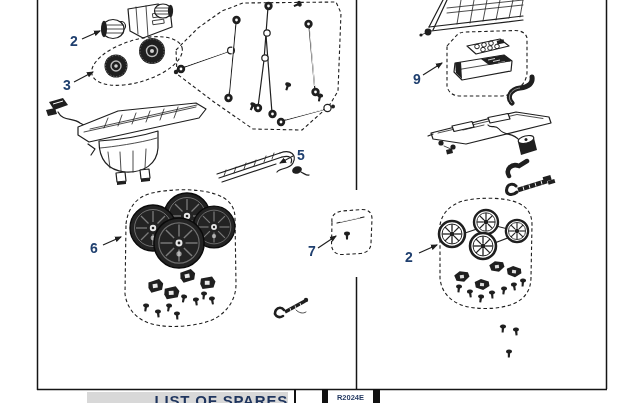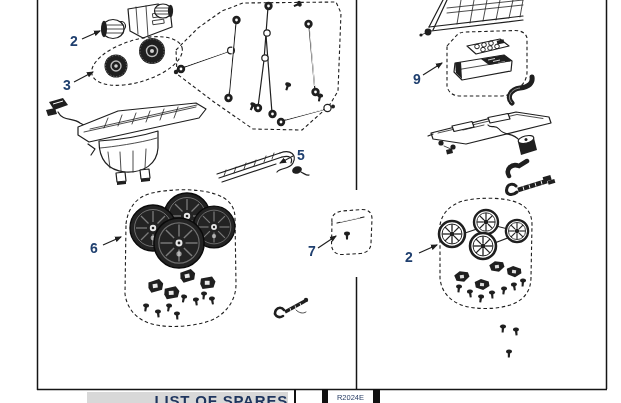--- a/index.html
+++ b/index.html
@@ -17,21 +17,21 @@
            color:var(--callout-text,#20406f);line-height:1;}
   .spares-bar{position:absolute;left:87px;top:392px;width:201px;height:25px;
               background:var(--header-bg,#d8d8d8);overflow:hidden;text-align:right;}
   .spares-bar span{display:block;font-size:15px;font-weight:700;letter-spacing:0.8px;
                    color:var(--header-text,#1f355e);line-height:17px;}
   .vline{position:absolute;left:294px;top:389px;width:2px;height:14px;background:#111;}
   .bar{position:absolute;top:389px;width:6px;height:14px;background:#111;}
   .bar1{left:322px;}
   .bar2{left:373px;width:7px;}
   .ref-cell{position:absolute;left:328px;top:393px;width:45px;height:10px;overflow:hidden;
-            text-align:center;font-size:7.5px;font-weight:400;color:var(--header-text,#1f355e);line-height:9px;}
+            text-align:center;font-size:7.5px;font-weight:700;color:var(--header-text,#1f355e);line-height:9px;}
 </style>
 </head>
 <body>
 
 <div class="stage">
 
 <svg width="621" height="403" viewBox="0 0 621 403">
   <defs>
     <marker id="arr" viewBox="0 0 10 10" refX="8.5" refY="5" markerWidth="6.5" markerHeight="6.5" orient="auto-start-reverse">
       <path d="M0,1 L10,5 L0,9 Z" fill="#1f1f1f"></path>

